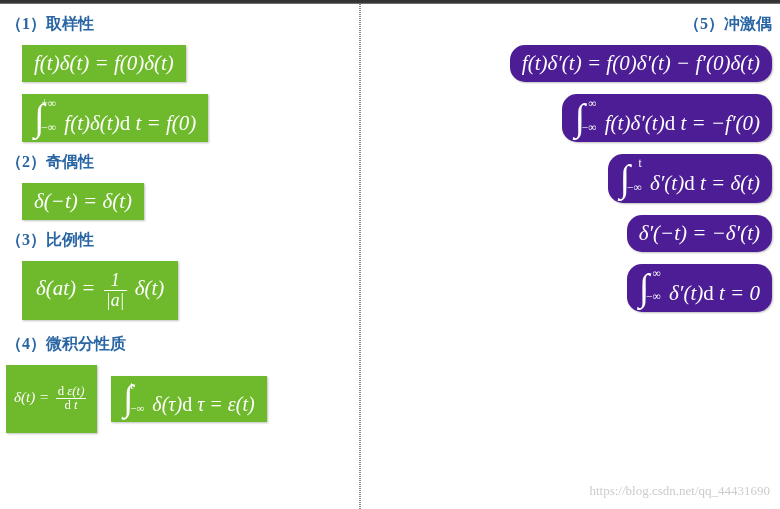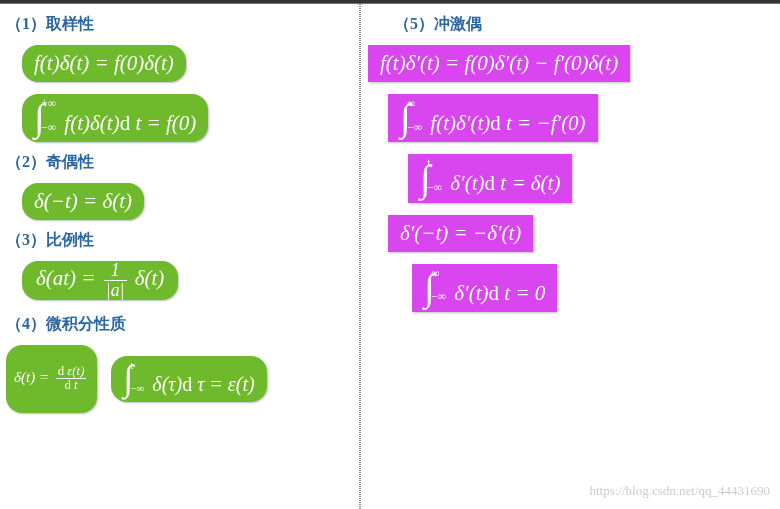--- a/index.html
+++ b/index.html
@@ -32,40 +32,41 @@
       position: absolute;
       top: 12px;
       left: 6px;
       width: 352px;
     }
     .right-col {
       position: absolute;
       top: 12px;
       left: 372px;
       width: 400px;
+      text-align: right;
     }
     .heading {
       color: #2966a3;
       font-size: 16px;
       font-weight: 600;
       font-family: "SimSun", "Songti SC", serif;
       margin: 2px 0 6px 0;
     }
     .formula {
       color: #ffffff;
       font-family: "Times New Roman", serif;
       font-style: italic;
       padding: 6px 12px;
       display: inline-block;
       margin: 4px 0 8px 16px;
       box-shadow: 1px 1px 2px rgba(0,0,0,0.25);
       white-space: nowrap;
     }
-    .green { background: #6fba2c; border-radius: 16px; }
-    .orange { background: #d946ef; }
+    .green { background: #6fba2c; }
+    .orange { background: #4c1d95; border-radius: 15px; }
     .f-large { font-size: 21px; }
     .f-med { font-size: 20px; }
     .f-small { font-size: 15px; }
     .watermark {
       position: absolute;
       right: 10px;
       bottom: 10px;
       color: #cccccc;
       font-family: Liberation Serif, serif;
       font-size: 13px;
@@ -133,21 +134,21 @@
   </div>
 
   <div class="heading">（2）奇偶性</div>
 
   <div class="formula green f-large">
     <span>δ(−t) = δ(t)</span>
   </div>
 
   <div class="heading">（3）比例性</div>
 
-  <div class="formula green f-large" style="padding:0 14px">
+  <div class="formula green f-large" style="padding:10px 14px">
     <span>δ(at) =</span>
     <span class="frac">
       <span class="frac-top">1</span>
       <span class="frac-bar"></span>
       <span class="frac-bot">|a|</span>
     </span>
     <span> δ(t)</span>
   </div>
 
   <div class="heading h-s4">（4）微积分性质</div>

